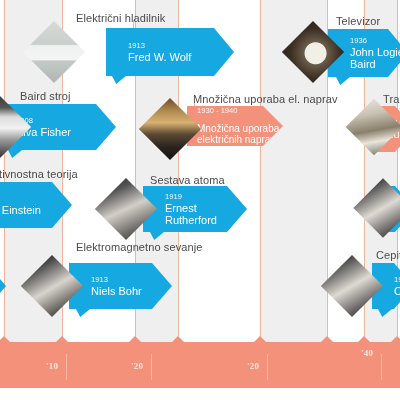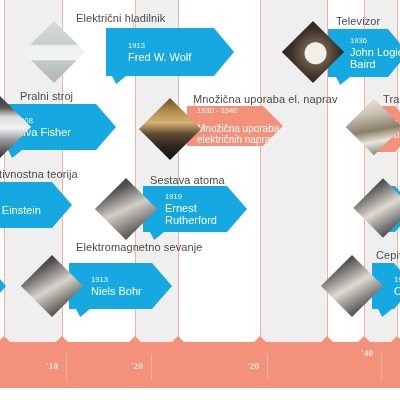--- a/index.html
+++ b/index.html
@@ -83,21 +83,21 @@
         <div class="yr">1913</div>
         <div class="nm">Fred W. Wolf</div>
       </div>
       <div class="tail blue" style="left: 112px; top: 76px; bottom: auto;"></div>
       <div class="dia" style="left: 32px; top: 30px; width: 44px; height: 44px;">
         <div class="inner" style="background: linear-gradient(rgb(215, 219, 216) 0%, rgb(201, 207, 204) 38%, rgb(238, 241, 239) 40%, rgb(243, 245, 244) 62%, rgb(196, 202, 199) 64%, rgb(174, 181, 177) 100%);"></div>
       </div>
     </div>
     <div class="event" style="left: 0px; top: 0px; width: 400px; height: 342px;">
       <div class="stem" style="left: 62px; top: 98px; height: 8px;"></div>
-      <div class="cat" style="left: 20px; top: 90px;">Pralni stroj</div>
+      <div class="cat" style="left: 20px; top: 90px;">Baird stroj</div>
       <div class="arrow blue" style="left: -6px; top: 104px; width: 122px; height: 46px; padding-left: 22px; clip-path: polygon(0px 0px, calc(100% - 20px) 0px, 100% 50%, calc(100% - 20px) 100%, 0px 100%);">
         <div class="yr">1908</div>
         <div class="nm">Alva Fisher</div>
       </div>
       <div class="tail blue" style="left: 8px; top: 150px; bottom: auto;"></div>
       <div class="dia" style="left: -22px; top: 105px; width: 44px; height: 44px;">
         <div class="inner" style="background: linear-gradient(rgb(58, 58, 58) 0%, rgb(88, 88, 88) 20%, rgb(220, 220, 220) 34%, rgb(242, 242, 242) 52%, rgb(154, 154, 154) 70%, rgb(46, 46, 46) 100%);"></div>
       </div>
     </div>
     <div class="event" style="left: 0px; top: 0px; width: 400px; height: 342px;">

